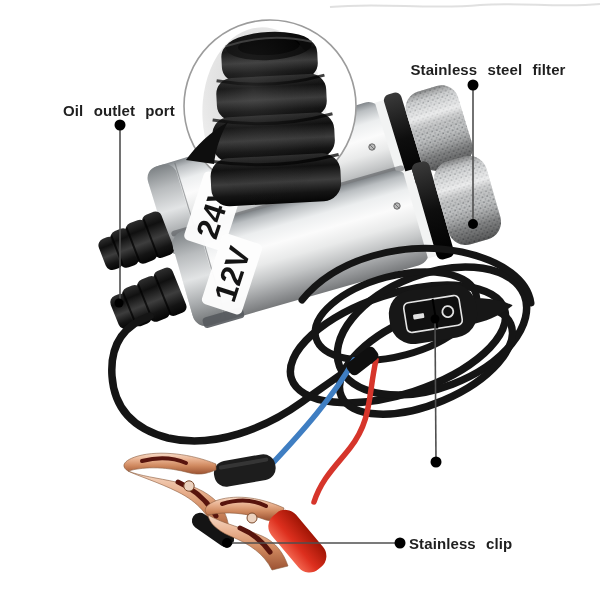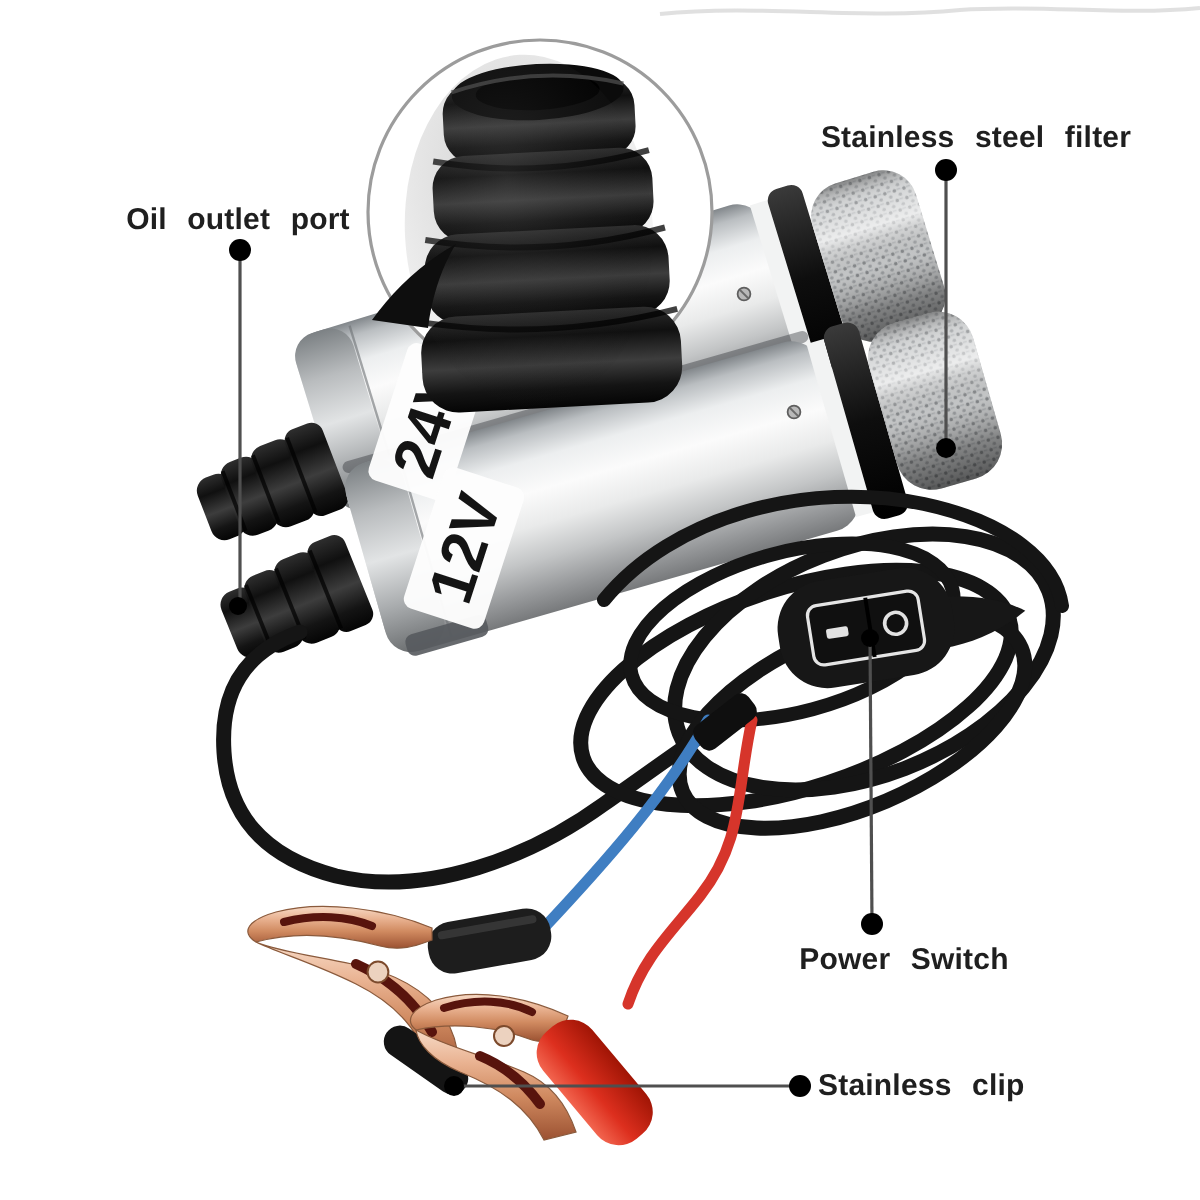--- a/index.html
+++ b/index.html
@@ -241,16 +241,15 @@
     <circle cx="473" cy="224" r="5"></circle>
     <circle cx="435" cy="319" r="4.5"></circle>
     <circle cx="436" cy="462" r="5.5"></circle>
     <circle cx="227" cy="543" r="5"></circle>
     <circle cx="400" cy="543" r="5.5"></circle>
   </g>
 </svg>
 
 <div class="callout-label center-anchor" style="left:488px; top:69px;">Stainless steel filter</div>
 <div class="callout-label center-anchor" style="left:119px; top:110px;">Oil outlet port</div>
-<div class="callout-label center-anchor" style="left:452px; top:480px;">Power Switch</div>
 <div class="callout-label left-anchor" style="left:409px; top:543px;">Stainless clip</div>
 
 </div>
 
 </body></html>

